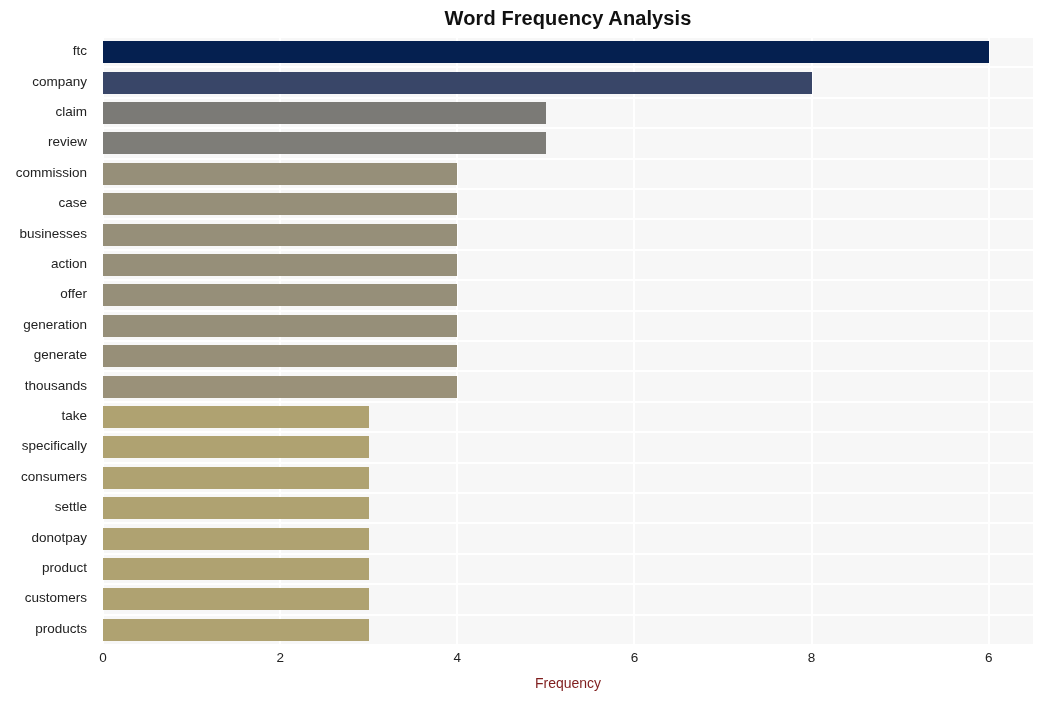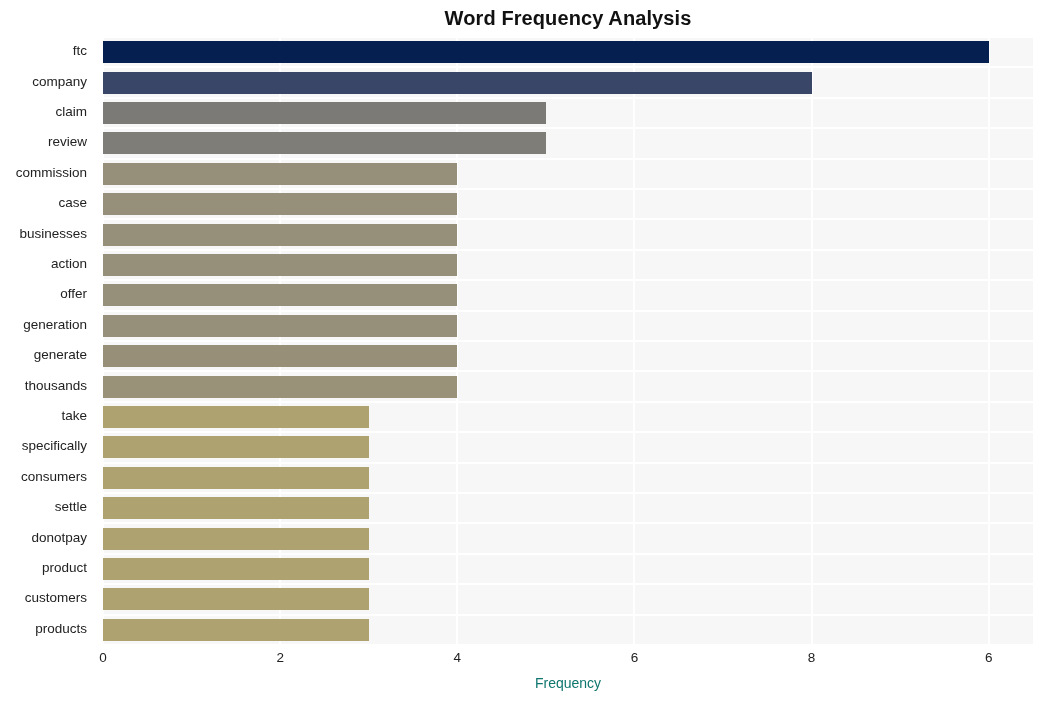--- a/index.html
+++ b/index.html
@@ -109,21 +109,21 @@
   }
 
   
   #xaxis-title {
     position: absolute;
     left: 103px;
     top: 675px;
     width: 930px;
     text-align: center;
     font-size: 14px;
-    color: #0f766e;
+    color: #7f1d1d;
   }
 </style>
 </head>
 <body>
 
 <div id="figure">
 
   <div id="chart-title">Word Frequency Analysis</div>
 
   <div id="plot-area">

